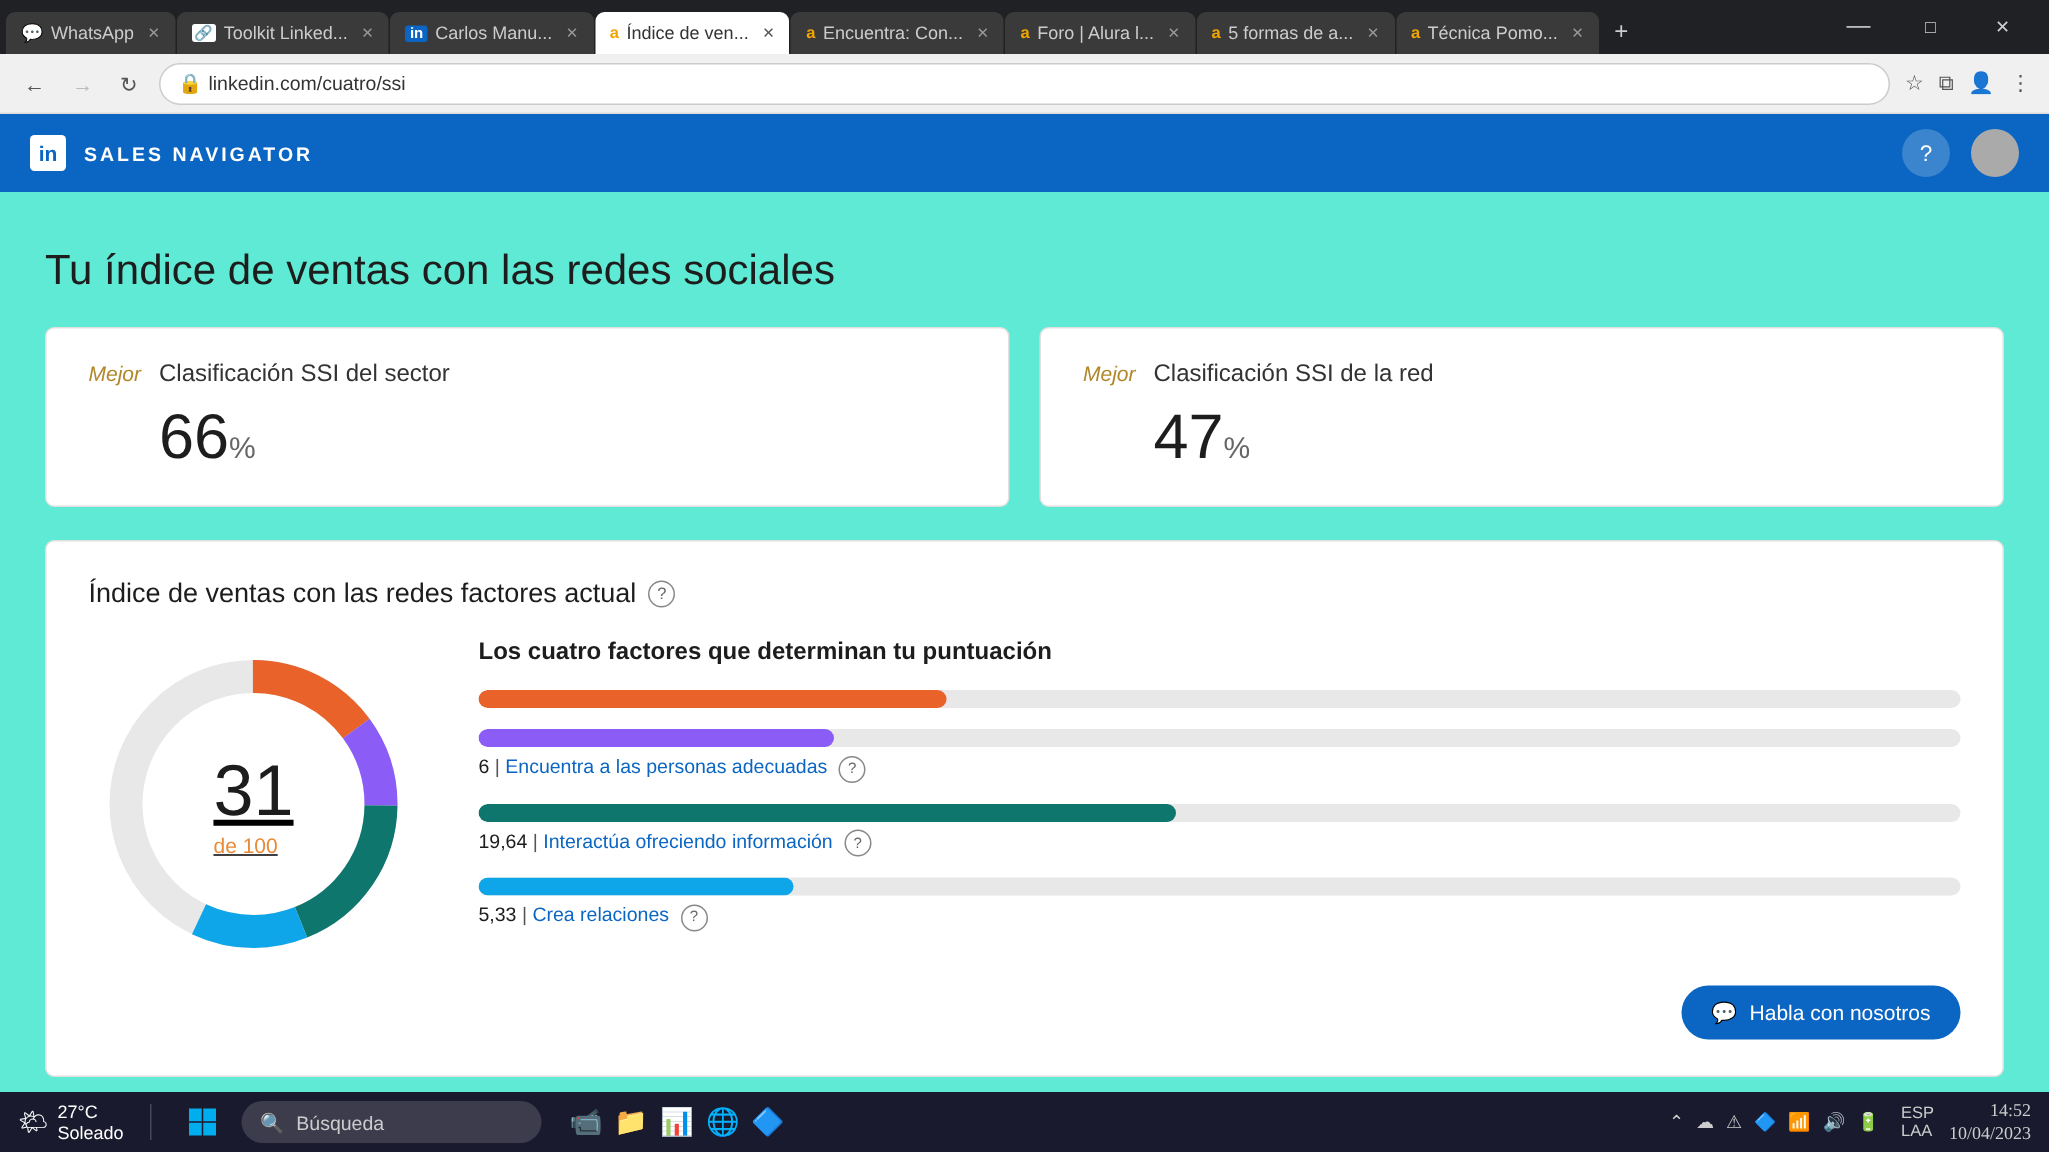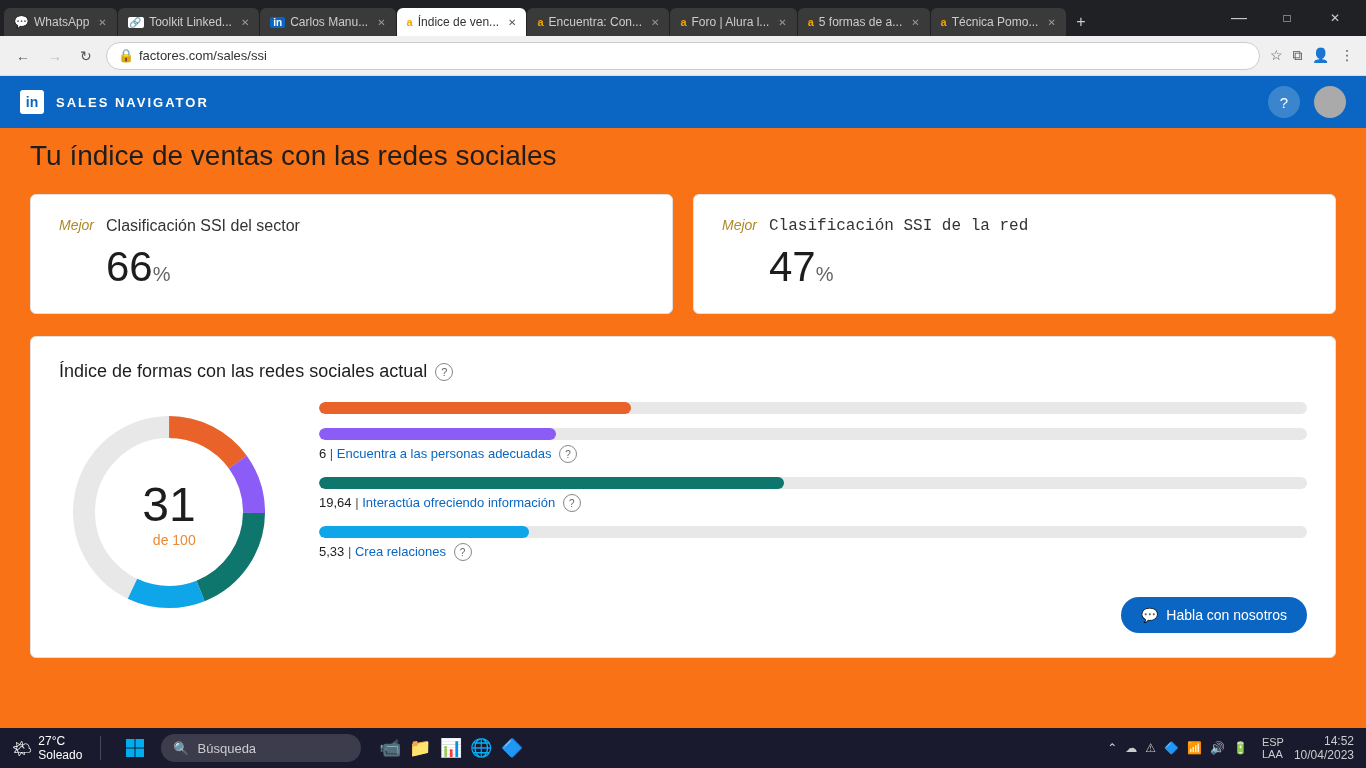--- a/index.html
+++ b/index.html
@@ -17,40 +17,40 @@
 
     
     .sn-header { background: #0a66c2; height: 52px; display: flex; align-items: center; padding: 0 20px; gap: 12px; }
     .sn-logo { width: 24px; height: 24px; background: #fff; border-radius: 3px; display: flex; align-items: center; justify-content: center; font-size: 14px; font-weight: bold; color: #0a66c2; }
     .sn-title { color: #fff; font-size: 13px; font-weight: 600; letter-spacing: 2px; text-transform: uppercase; }
     .sn-header-right { margin-left: auto; display: flex; align-items: center; gap: 14px; }
     .sn-icon-btn { width: 32px; height: 32px; border-radius: 50%; background: rgba(255,255,255,0.2); display: flex; align-items: center; justify-content: center; color: #fff; font-size: 15px; cursor: pointer; }
     .sn-avatar { width: 32px; height: 32px; border-radius: 50%; background: #aaa; }
 
     
-    .main-content { background: #f97316; padding: 12px 30px; overflow-y: auto; height: calc(768px - 36px - 40px - 52px - 40px); }
+    .main-content { background: #5eead4; padding: 36px 30px; overflow-y: auto; height: calc(768px - 36px - 40px - 52px - 40px); }
     .page-title { font-size: 28px; color: #1d1d1d; font-weight: 400; margin-bottom: 22px; }
 
     
     .cards-row { display: flex; gap: 20px; margin-bottom: 22px; }
     .card { background: #fff; border: 1px solid #e0e0e0; border-radius: 6px; padding: 22px 28px; flex: 1; }
     .card-label { font-size: 14px; color: #b0882a; font-style: italic; margin-bottom: 6px; }
     .card-value { font-size: 42px; font-weight: 300; color: #1d1d1d; display: flex; align-items: baseline; gap: 0; }
     .card-pct { font-size: 20px; color: #666; }
 
     
     .ssi-section { background: #fff; border: 1px solid #e0e0e0; border-radius: 6px; padding: 24px 28px; }
     .ssi-section-title { font-size: 18px; color: #1d1d1d; margin-bottom: 20px; display: flex; align-items: center; gap: 8px; }
     .help-icon { width: 18px; height: 18px; border-radius: 50%; border: 1px solid #888; display: inline-flex; align-items: center; justify-content: center; font-size: 11px; color: #666; cursor: pointer; }
 
     .ssi-content { display: flex; gap: 40px; align-items: flex-start; }
 
     
     .donut-container { position: relative; width: 220px; height: 220px; flex-shrink: 0; }
-    .donut-center { position: absolute; top: 50%; left: 50%; transform: translate(-50%, -50%); text-align: right; }
+    .donut-center { position: absolute; top: 50%; left: 50%; transform: translate(-50%, -50%); text-align: left; text-decoration: underline; }
     .donut-score { font-size: 48px; font-weight: 300; color: #1d1d1d; }
     .donut-sub { font-size: 14px; color: #e88a37; }
 
     
     .factors { flex: 1; }
     .factors-title { font-size: 16px; color: #1d1d1d; font-weight: 600; margin-bottom: 16px; }
     .factor-item { margin-bottom: 14px; }
     .factor-bar-bg { height: 12px; background: #e8e8e8; border-radius: 6px; margin-bottom: 5px; overflow: hidden; }
     .factor-bar-fill { height: 100%; border-radius: 6px; }
     .factor-label { font-size: 13px; color: #555; }
@@ -60,21 +60,21 @@
     
     .chat-btn { background: #0a66c2; color: #fff; border: none; border-radius: 20px; padding: 10px 20px; font-size: 14px; cursor: pointer; display: flex; align-items: center; gap: 8px; margin-top: 20px; margin-left: auto; width: fit-content; }
 
     
     .taskbar { position: fixed; bottom: 0; left: 0; right: 0; height: 40px; background: #1a1a2e; display: flex; align-items: center; padding: 0 12px; gap: 10px; z-index: 100; }
     .taskbar-weather { color: #fff; font-size: 12px; display: flex; align-items: center; gap: 6px; }
     .weather-icon { font-size: 16px; }
     .taskbar-start { display: flex; align-items: center; justify-content: center; width: 32px; height: 32px; }
     .taskbar-search { background: rgba(255,255,255,0.15); border-radius: 20px; height: 28px; display: flex; align-items: center; padding: 0 12px; gap: 8px; color: #ccc; font-size: 13px; min-width: 200px; }
     .taskbar-right { margin-left: auto; display: flex; align-items: center; gap: 10px; color: #ccc; font-size: 12px; }
-    .taskbar-time { text-align: right; }
+    .taskbar-time { text-align: right; font-family: Liberation Serif, serif; }
     .taskbar-icons { display: flex; gap: 8px; align-items: center; }
 
     
     .tab-row { display: flex; align-items: flex-end; background: #202124; height: 36px; padding: 0 4px; gap: 1px; overflow: hidden; }
     .win-controls { margin-left: auto; display: flex; align-items: center; gap: 2px; padding: 0 4px; }
     .win-ctrl-btn { width: 46px; height: 36px; display: flex; align-items: center; justify-content: center; color: #ccc; font-size: 12px; cursor: pointer; }
 
     
     .donut-svg { width: 220px; height: 220px; }
   </style>
@@ -129,21 +129,21 @@
     <div class="win-ctrl-btn close">✕</div>
   </div>
 </div>
 
 <div class="address-bar">
   <span class="nav-btn">←</span>
   <span class="nav-btn" style="color:#bbb;">→</span>
   <span class="nav-btn">↻</span>
   <div class="url-box">
     <span style="color:#0a66c2;font-size:13px;margin-right:4px;">🔒</span>
-    <span>factores.com/sales/ssi</span>
+    <span>linkedin.com/cuatro/ssi</span>
   </div>
   <div class="addr-icons">
     <span style="cursor:pointer;">☆</span>
     <span style="cursor:pointer;">⧉</span>
     <span style="cursor:pointer;">👤</span>
     <span style="cursor:pointer;">⋮</span>
   </div>
 </div>
 
 <div class="sn-header">
@@ -176,33 +176,33 @@
         </div>
       </div>
     </div>
 
     <div class="card">
       <div style="display:flex; align-items:flex-start; gap:12px;">
         <div>
           <div class="card-label">Mejor</div>
         </div>
         <div>
-          <div style="font-size:16px;color:#333;margin-bottom:8px;font-family:Liberation Mono, monospace;">Clasificación SSI de la red</div>
+          <div style="font-size:16px;color:#333;margin-bottom:8px;">Clasificación SSI de la red</div>
           <div class="card-value">
             <span>47</span>
             <span class="card-pct">%</span>
           </div>
         </div>
       </div>
     </div>
   </div>
 
   <div class="ssi-section">
     <div class="ssi-section-title">
-      <span>Índice de formas con las redes sociales actual</span>
+      <span>Índice de ventas con las redes factores actual</span>
       <span class="help-icon">?</span>
     </div>
 
     <div class="ssi-content">
 
       <div class="donut-container">
         <svg class="donut-svg" viewBox="0 0 220 220">
 
           <circle cx="110" cy="110" r="85" fill="none" stroke="#e8e8e8" stroke-width="22"></circle>
 
@@ -214,20 +214,21 @@
 
           <circle cx="110" cy="110" r="85" fill="none" stroke="#0ea5e9" stroke-width="22" stroke-dasharray="70 464" stroke-dashoffset="-101" stroke-linecap="butt"></circle>
         </svg>
         <div class="donut-center">
           <div class="donut-score">31</div>
           <div class="donut-sub">de 100</div>
         </div>
       </div>
 
       <div class="factors">
+        <div class="factors-title">Los cuatro factores que determinan tu puntuación</div>
 
         <div class="factor-item">
           <div class="factor-bar-bg">
             <div class="factor-bar-fill" style="width:31.6%;background:#e8622a;"></div>
           </div>
         </div>
 
         <div class="factor-item">
           <div class="factor-bar-bg">
             <div class="factor-bar-fill" style="width:24%;background:#8b5cf6;"></div>

